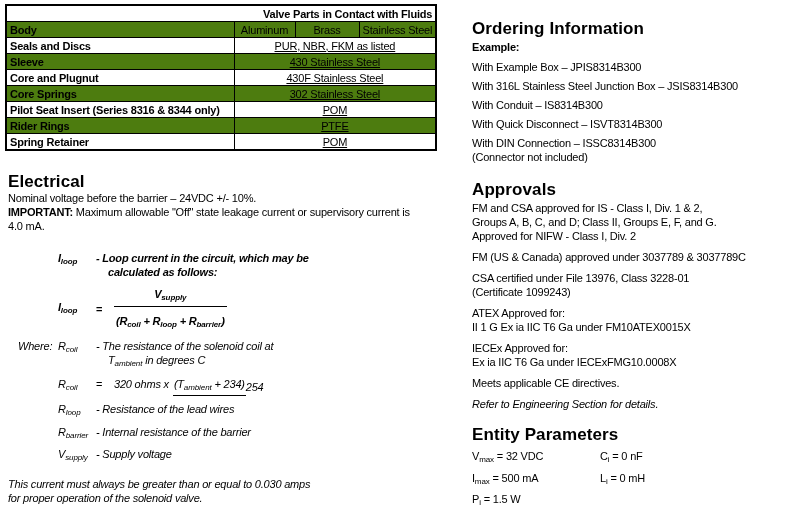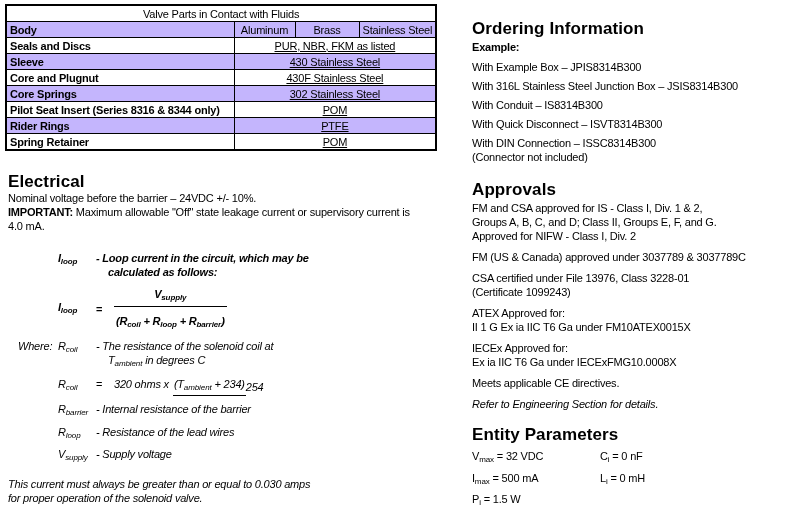--- a/index.html
+++ b/index.html
@@ -5,25 +5,25 @@
   html,body{margin:0;padding:0;}
   body{
     width:802px;height:517px;background:#ffffff;position:relative;overflow:hidden;
     font-family:"Liberation Sans","DejaVu Sans",sans-serif;color:#000;
     letter-spacing:-0.2px;
   }
   
   .table-wrap{position:absolute;left:5px;top:4px;}
   table.vtable{border-collapse:collapse;border:2px solid #000;table-layout:fixed;}
   table.vtable td{border:1px solid #000;font-size:11px;height:15px;padding:0 3px;overflow:hidden;white-space:nowrap;}
-  td.tt{font-weight:normal;text-align:center;height:16px;}
+  td.tt{font-weight:bold;text-align:right;height:16px;}
   td.lbl{font-weight:bold;text-align:left;}
   td.colh{text-align:center;}
   td.val{text-align:center;text-decoration:underline;}
-  .shaded{background:#c4b5fd;}
+  .shaded{background:#4d7c0f;}
   
   .h2{font-size:17px;font-weight:bold;letter-spacing:0.1px;line-height:19px;margin:0;}
   .txt{font-size:11px;line-height:14px;}
   .b{font-weight:bold;}
   .sub{font-size:8px;vertical-align:-1.5px;letter-spacing:-0.1px;}
   
   .electrical{position:absolute;left:8px;top:172px;width:424px;}
   .electrical .para{width:412px;}
   .defs{margin-left:10px;margin-top:18px;}
   .def-row{display:flex;align-items:flex-start;font-size:11px;line-height:14px;margin-bottom:5px;}
@@ -151,28 +151,28 @@
       <div class="eq-cell">=</div>
       <div class="nw">320 ohms x</div>
       <div class="frac2">
         <div class="num nw">(T<span class="sub">ambient</span> + 234)</div>
         <div class="den nw">254</div>
       </div>
     </div>
 
     <div class="def-row">
       <div class="where-cell"></div>
+      <div class="term-cell nw">R<span class="sub">loop</span></div>
+      <div class="desc-cell nw">-  Resistance of the lead wires</div>
+    </div>
+
+    <div class="def-row">
+      <div class="where-cell"></div>
       <div class="term-cell nw">R<span class="sub">barrier</span></div>
       <div class="desc-cell nw">-  Internal resistance of the barrier</div>
-    </div>
-
-    <div class="def-row">
-      <div class="where-cell"></div>
-      <div class="term-cell nw">R<span class="sub">loop</span></div>
-      <div class="desc-cell nw">-  Resistance of the lead wires</div>
     </div>
 
     <div class="def-row">
       <div class="where-cell"></div>
       <div class="term-cell nw">V<span class="sub">supply</span></div>
       <div class="desc-cell nw">-  Supply voltage</div>
     </div>
   </div>
 
   <div class="txt closing">

